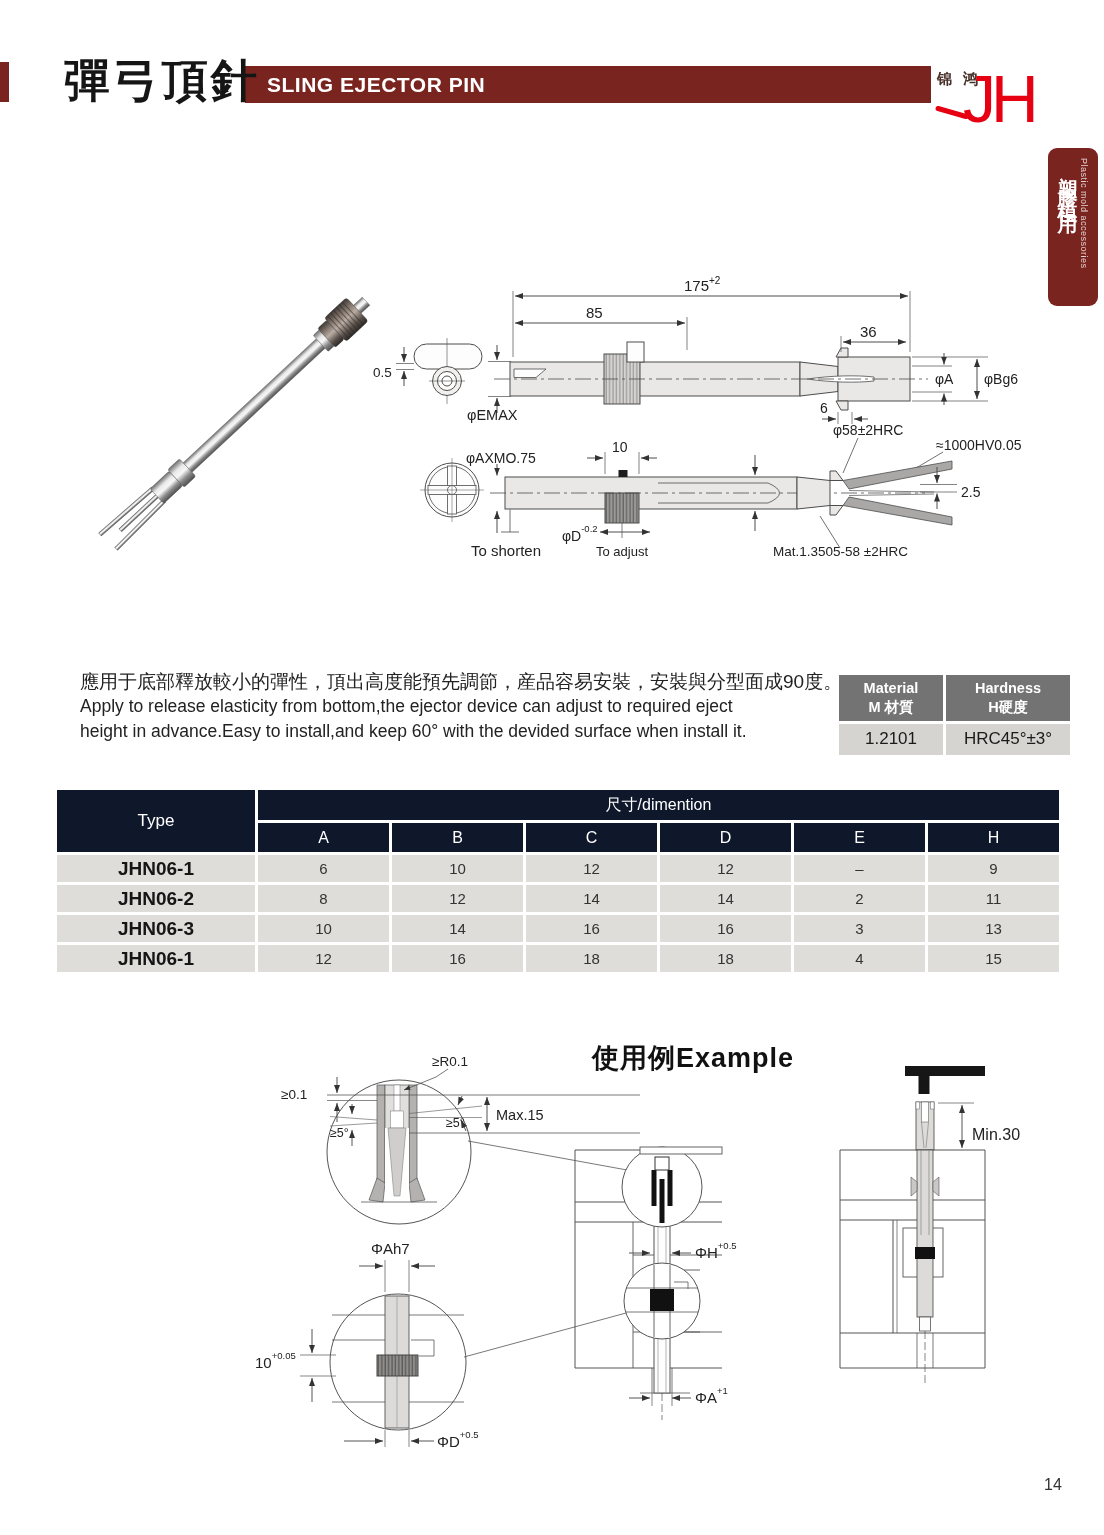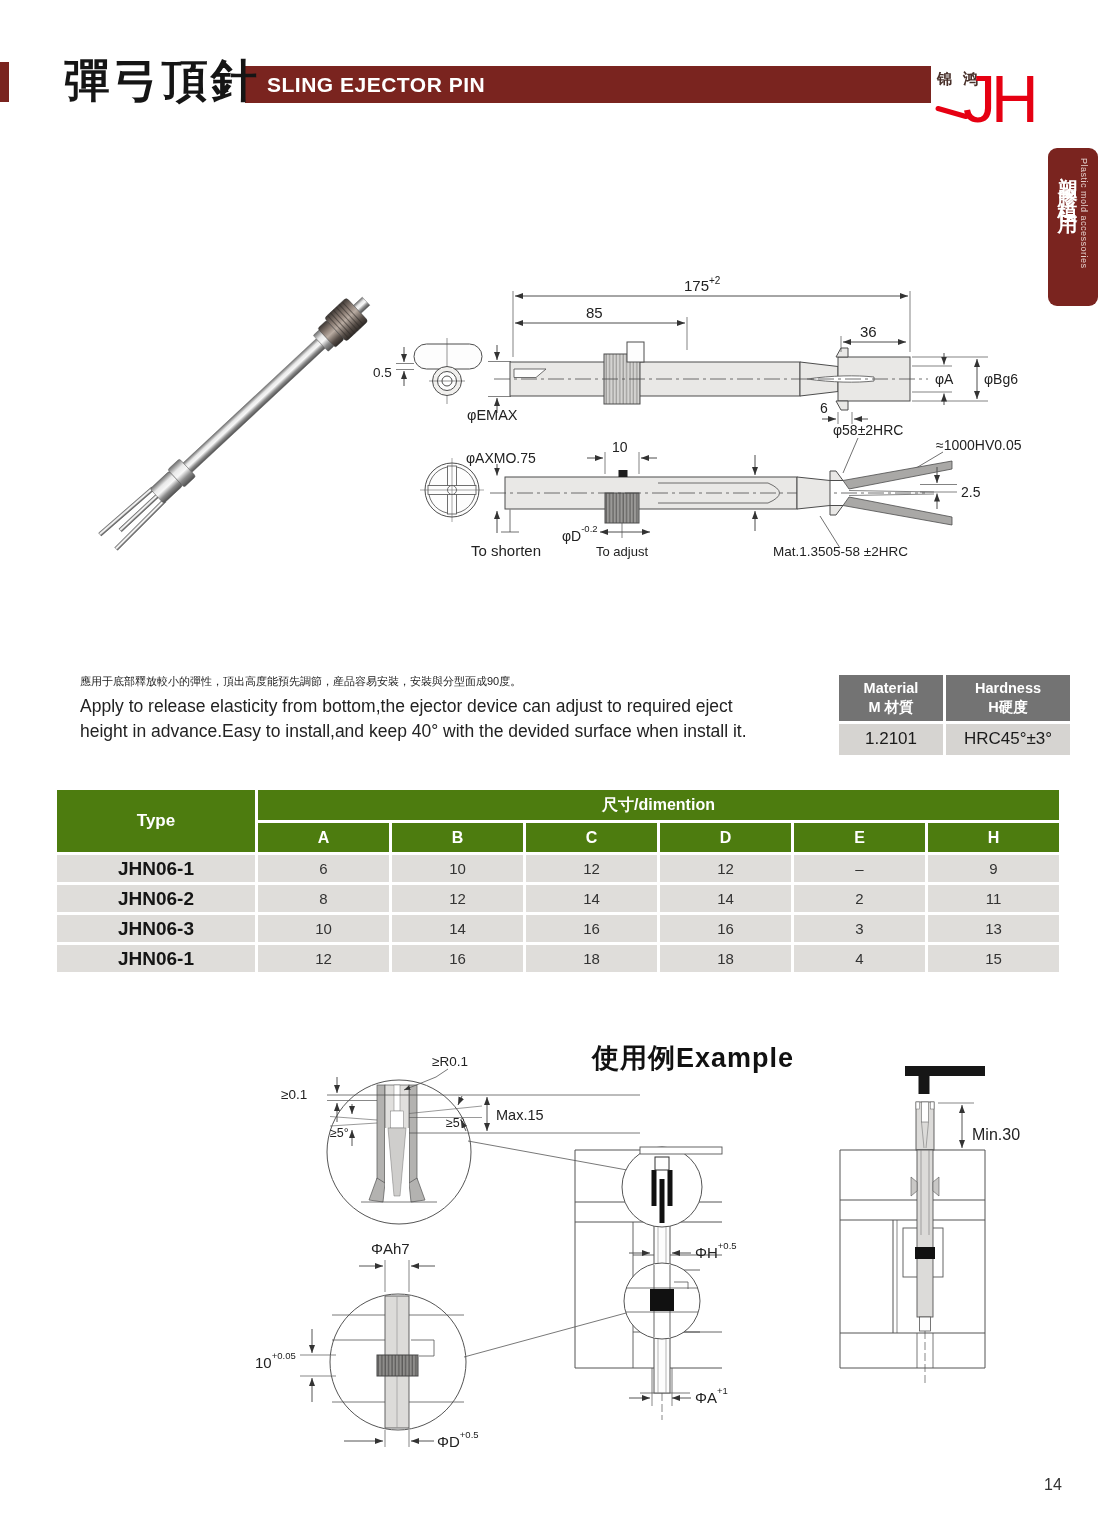--- a/index.html
+++ b/index.html
@@ -19,31 +19,31 @@
                border-radius:3px;transform:rotate(16deg);}
   .logo-jh{position:absolute;left:30px;top:4px;font-size:66px;line-height:70px;font-weight:400;
            color:#e60012;letter-spacing:-5px;}
   .side-tab{left:1048px;top:148px;width:50px;height:158px;background:#7a241f;border-radius:9px;}
   .side-tab-cn{position:absolute;left:7px;top:13px;writing-mode:vertical-rl;color:#fff;
                font-size:20px;font-weight:bold;letter-spacing:13px;}
   .side-tab-en{position:absolute;left:31px;top:10px;height:142px;writing-mode:vertical-rl;
                color:#e3cfcb;font-size:9px;letter-spacing:.5px;}
   
   .desc{left:80px;top:669px;width:765px;}
-  .desc .cn{font-size:11px;line-height:25px;color:#222;}
+  .desc .cn{font-size:19px;line-height:25px;color:#222;}
   .desc .en{font-size:17.5px;line-height:25px;color:#222;}
   
   .mat-table{left:836px;top:672px;border-collapse:separate;border-spacing:3px;}
   .mat-table th{background:#737373;color:#fff;font-size:14.5px;font-weight:bold;
                 line-height:1.3;padding:4px 6px;text-align:center;}
   .mat-table td{background:#d6d4d1;font-size:17px;text-align:center;height:29px;}
   .mat-table .c1{width:92px;} .mat-table .c2{width:112px;}
   
   .dim-table{left:54px;top:787px;border-collapse:separate;border-spacing:3px;table-layout:fixed;}
-  .dim-table th{background:#4d7c0f;color:#fff;font-weight:bold;text-align:center;}
+  .dim-table th{background:#0f172a;color:#fff;font-weight:normal;text-align:center;}
   .dim-table .th-type{width:196px;font-size:17px;}
   .dim-table .th-group{font-size:16px;height:28px;}
   .dim-table .th-col{font-size:16px;height:27px;width:129px;}
   .dim-table td{background:#dfddda;text-align:center;height:25px;}
   .dim-table .cell-type{font-size:19px;font-weight:bold;color:#151515;}
   .dim-table .cell-val{font-size:15px;color:#333;}
   
   .note{left:60px;top:979px;}
   .note .cn{font-size:16.5px;line-height:27px;}
   .note .en{font-size:18px;line-height:27px;}
@@ -256,21 +256,21 @@
       <text x="471" y="556" font-size="15">To shorten</text>
       <text x="596" y="556" font-size="13">To adjust</text>
       <text x="773" y="556" font-size="13.5">Mat.1.3505-58 ±2HRC</text>
       <text x="961" y="497" font-size="14">2.5</text>
     </g>
   </svg>
 
   <div class="abs desc">
     <div class="cn">應用于底部釋放較小的彈性，頂出高度能預先調節，産品容易安裝，安裝與分型面成90度。</div>
     <div class="en">Apply to release elasticity from bottom,the ejector device can adjust to required eject</div>
-    <div class="en">height in advance.Easy to install,and keep 40°  with the devided surface when install it.</div>
+    <div class="en">height in advance.Easy to install,and keep 60°  with the devided surface when install it.</div>
   </div>
 
   <table class="abs mat-table">
     <tbody>
         <tr>
       <th class="c1">
         <div>Material</div>
         <div>M 材質</div>
       </th>
       <th class="c2">

